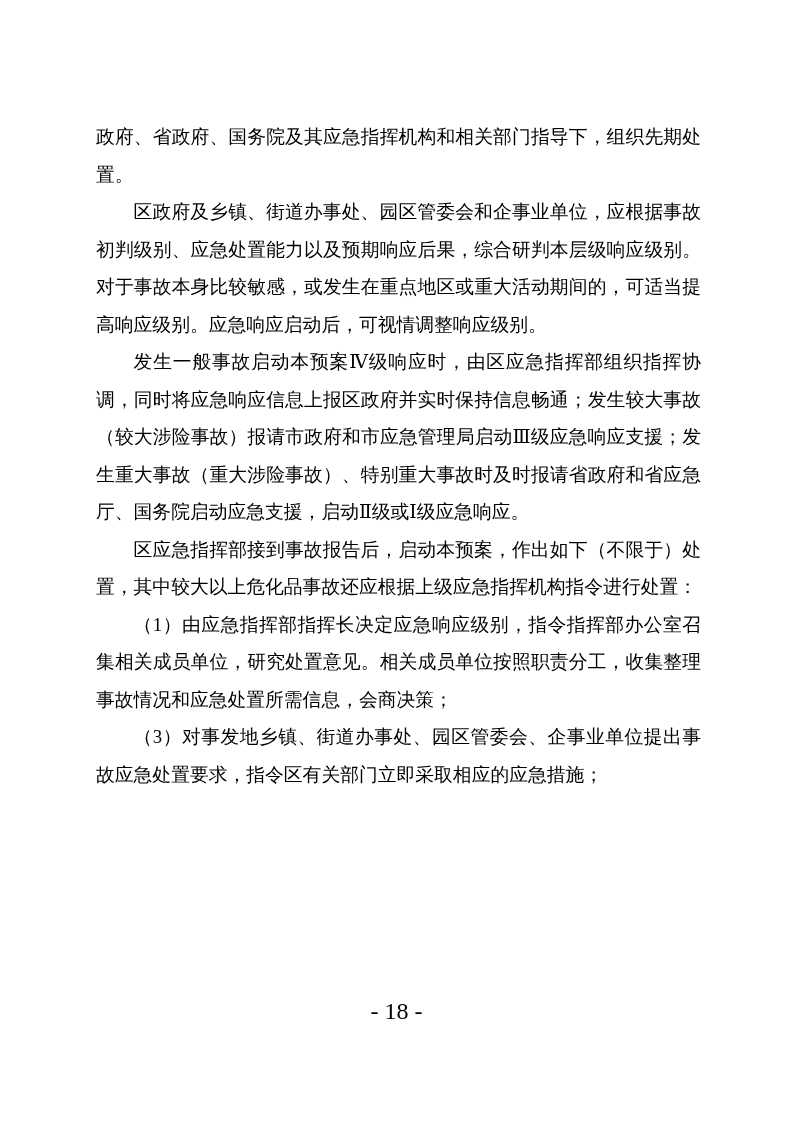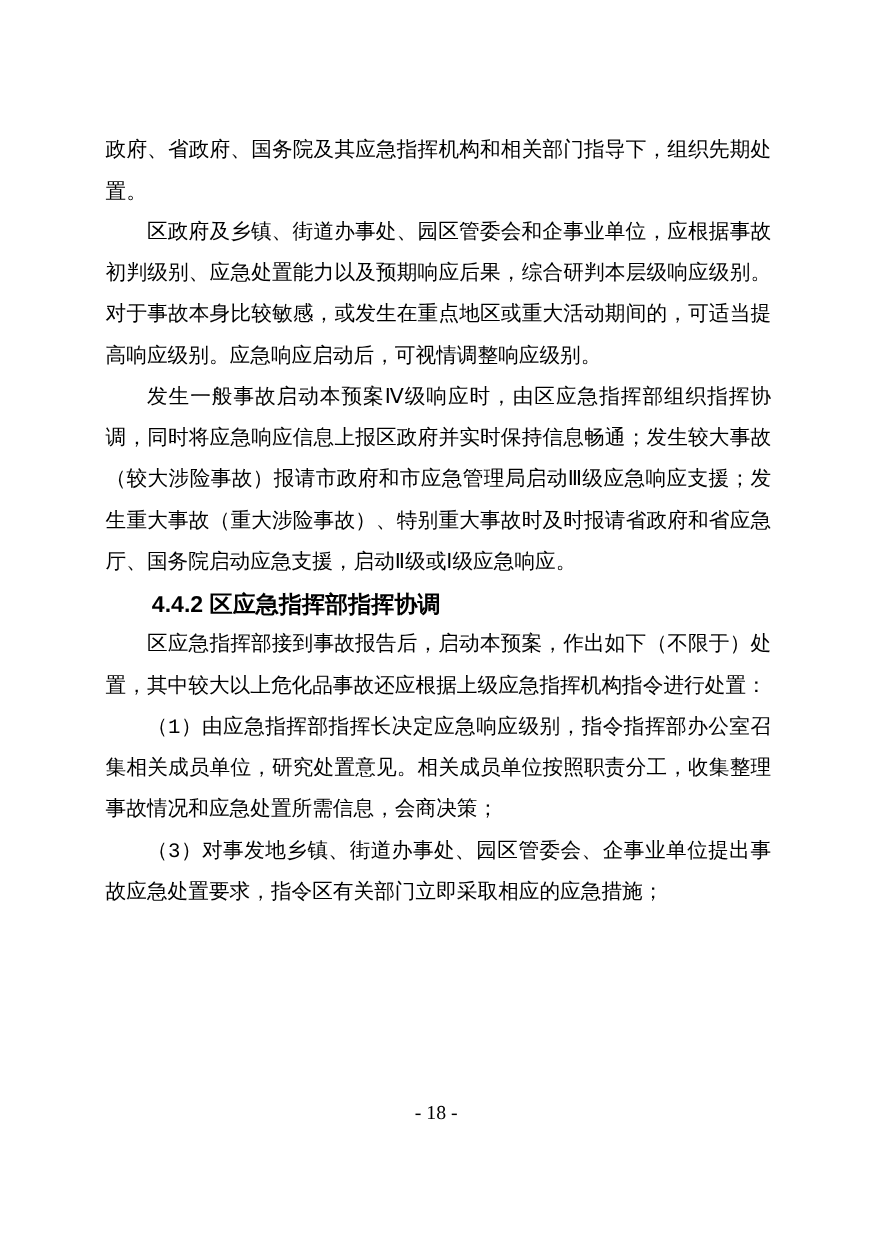--- a/index.html
+++ b/index.html
@@ -24,50 +24,48 @@
   .para {
     margin: 0;
     font-family: "Liberation Serif", "DejaVu Serif", serif;
     font-size: 18.8px;
     line-height: 37.5px;
     text-align: justify;
     color: #000000;
   }
   .para.indent {
     text-indent: 2em;
-    font-family: Liberation Mono, monospace;
   }
   .heading {
     margin: 0;
     font-family: "Liberation Sans", "DejaVu Sans", sans-serif;
     font-weight: 700;
     font-size: 21px;
     line-height: 37.5px;
     text-indent: 2em;
     color: #000000;
   }
   .footer {
     position: absolute;
     left: 0;
     top: 999px;
     width: 100%;
     text-align: center;
     font-family: "Liberation Serif", "DejaVu Serif", serif;
-    font-size: 18px;
+    font-size: 24px;
     line-height: 24px;
     color: #000000;
   }
 </style>
 </head>
 <body>
 
 <div class="page">
   <div class="content">
     <p class="para">政府、省政府、国务院及其应急指挥机构和相关部门指导下，组织先期处置。</p>
     <p class="para indent">区政府及乡镇、街道办事处、园区管委会和企事业单位，应根据事故初判级别、应急处置能力以及预期响应后果，综合研判本层级响应级别。对于事故本身比较敏感，或发生在重点地区或重大活动期间的，可适当提高响应级别。应急响应启动后，可视情调整响应级别。</p>
     <p class="para indent">发生一般事故启动本预案Ⅳ级响应时，由区应急指挥部组织指挥协调，同时将应急响应信息上报区政府并实时保持信息畅通；发生较大事故（较大涉险事故）报请市政府和市应急管理局启动Ⅲ级应急响应支援；发生重大事故（重大涉险事故）、特别重大事故时及时报请省政府和省应急厅、国务院启动应急支援，启动Ⅱ级或Ⅰ级应急响应。</p>
-    <h3 class="heading">4.4.2 区应急指挥部指挥协调</h3>
     <p class="para indent">区应急指挥部接到事故报告后，启动本预案，作出如下（不限于）处置，其中较大以上危化品事故还应根据上级应急指挥机构指令进行处置：</p>
     <p class="para indent">（1）由应急指挥部指挥长决定应急响应级别，指令指挥部办公室召集相关成员单位，研究处置意见。相关成员单位按照职责分工，收集整理事故情况和应急处置所需信息，会商决策；</p>
     <p class="para indent">（3）对事发地乡镇、街道办事处、园区管委会、企事业单位提出事故应急处置要求，指令区有关部门立即采取相应的应急措施；</p>
   </div>
   <div class="footer">- 18 -</div>
 </div>
 
 </body></html>

